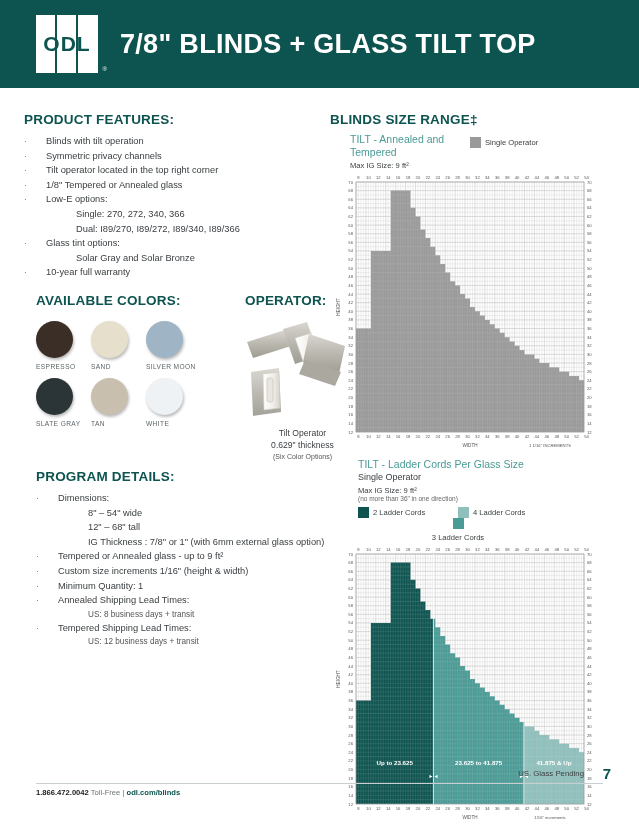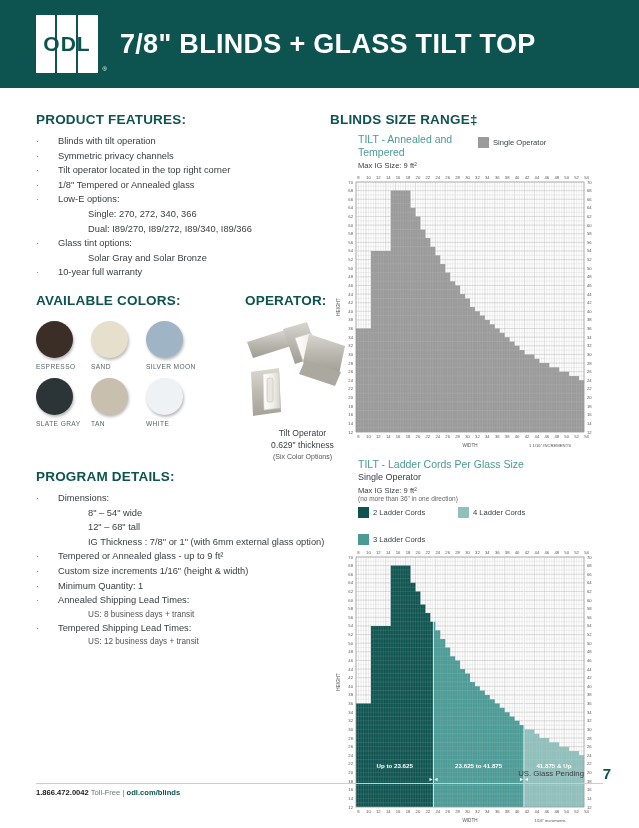--- a/index.html
+++ b/index.html
@@ -48,21 +48,21 @@
   
   .sec-title {
     font-size: 13.5px; font-weight: bold; color: #0d5450; letter-spacing: 0.2px;
   }
   .bullets { margin-top: 7px; }
   .bullet { display: flex; font-size: 9.3px; line-height: 14.6px; color: #3c4043; }
   .bullet .dash { width: 22px; flex: none; color: #777; }
   .sub-line { font-size: 9.3px; line-height: 14.6px; color: #3c4043; padding-left: 52px; }
   .note-line { font-size: 8.2px; line-height: 13px; color: #555; padding-left: 52px; }
 
-  #features { position: absolute; left: 36px; top: 112px; width: 285px; }
+  #features { position: absolute; left: 24px; top: 112px; width: 285px; }
   #colors-sec { position: absolute; left: 36px; top: 293px; width: 160px; }
   #operator-sec { position: absolute; left: 205px; top: 293px; width: 115px; margin-left: 40px; }
   #program { position: absolute; left: 36px; top: 469px; width: 300px; }
 
   
   .swatch-grid { display: flex; flex-wrap: wrap; width: 165px; margin-top: 13px; }
   .swatch-cell { width: 55px; margin-bottom: 7px; }
   .swatch-dot {
     width: 37px; height: 37px; border-radius: 50%;
     box-shadow: 1px 2px 3px rgba(0,0,0,0.28);
@@ -254,21 +254,21 @@
         <div class="bullet">
           <span class="dash">·</span>
           <span>Tempered Shipping Lead Times:</span>
         </div>
         <div class="note-line">US: 12 business days + transit</div>
       </div>
   </div>
 
   <div id="chart1-sec">
     <div class="sec-title">BLINDS SIZE RANGE‡</div>
-    <div style="margin-left:28px;margin-top:6px;position:relative;">
+    <div style="margin-left:20px;margin-top:6px;position:relative;">
       <div class="chart-head" style="width:115px;">TILT - Annealed and Tempered</div>
       <div class="legend-row" style="position:absolute;left:120px;top:1px;">
           <span class="legend-key" style="background: rgb(154, 154, 154);"></span>
           <span class="legend-lbl">Single Operator</span>
         </div>
       <div class="chart-max"><span>Max IG Size: 9 ft²</span></div>
     </div>
     <div class="plot-wrap" style="height: 288px;"><svg width="280" height="288">
           <g>
             <line x1="26" x2="26" y1="12" y2="262" stroke="#b8b8b8" stroke-width="0.4"></line>
@@ -703,21 +703,21 @@
       <div>
           <div style="display: flex; flex-wrap: wrap; width: 200px; margin-top: 3px;">
             <div class="legend-row" style="width: 100px; margin-top: 2px;">
               <span class="legend-key" style="background: rgb(13, 84, 80);"></span>
               <span class="legend-lbl">2 Ladder Cords</span>
             </div>
             <div class="legend-row" style="width: 100px; margin-top: 2px;">
               <span class="legend-key" style="background: rgb(143, 192, 188);"></span>
               <span class="legend-lbl">4 Ladder Cords</span>
             </div>
-            <div class="legend-row" style="width: 200px; margin-top: 16px;">
+            <div class="legend-row" style="width: 200px; margin-top: 0; flex-direction: column;">
               <span class="legend-key" style="background: rgb(74, 155, 150);"></span>
               <span class="legend-lbl">3 Ladder Cords</span>
             </div>
           </div>
         </div>
     </div>
     <div class="plot-wrap" style="height: 288px;"><svg width="280" height="288">
           <g>
             <line x1="26" x2="26" y1="12" y2="262" stroke="#b8b8b8" stroke-width="0.4"></line>
             <line x1="28.47826086956522" x2="28.47826086956522" y1="12" y2="262" stroke="#dcdcdc" stroke-width="0.4"></line>

